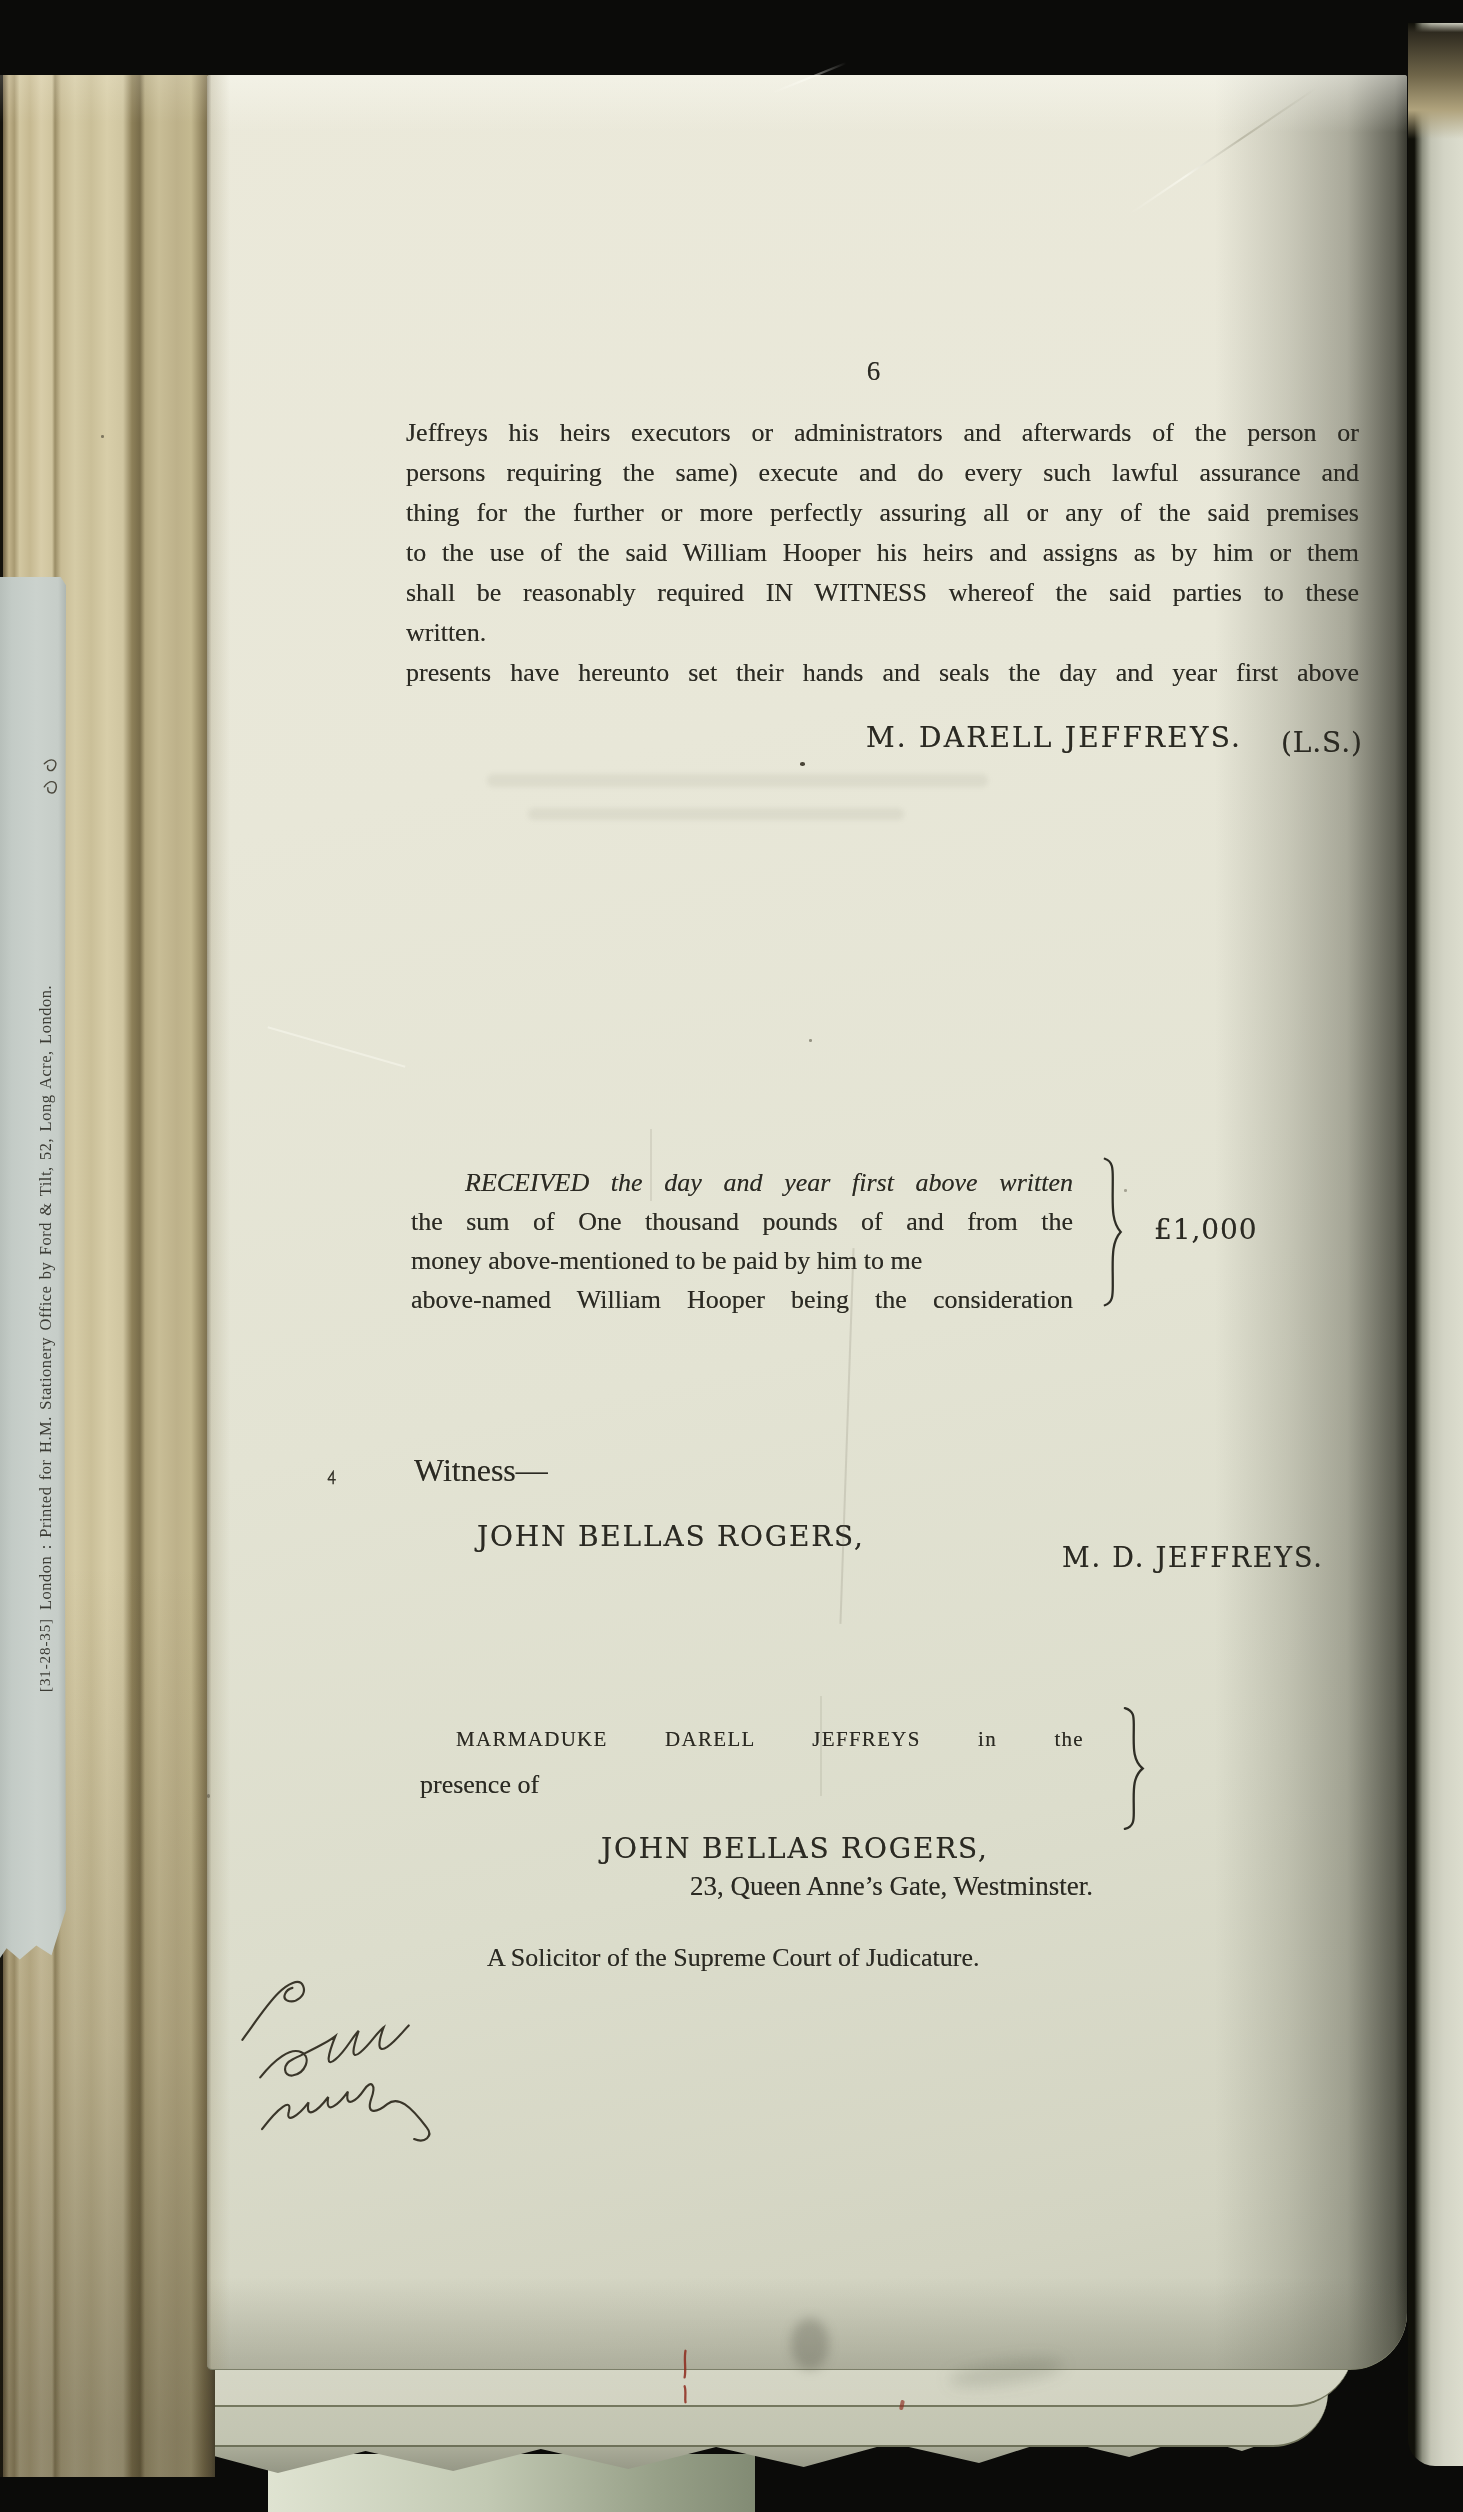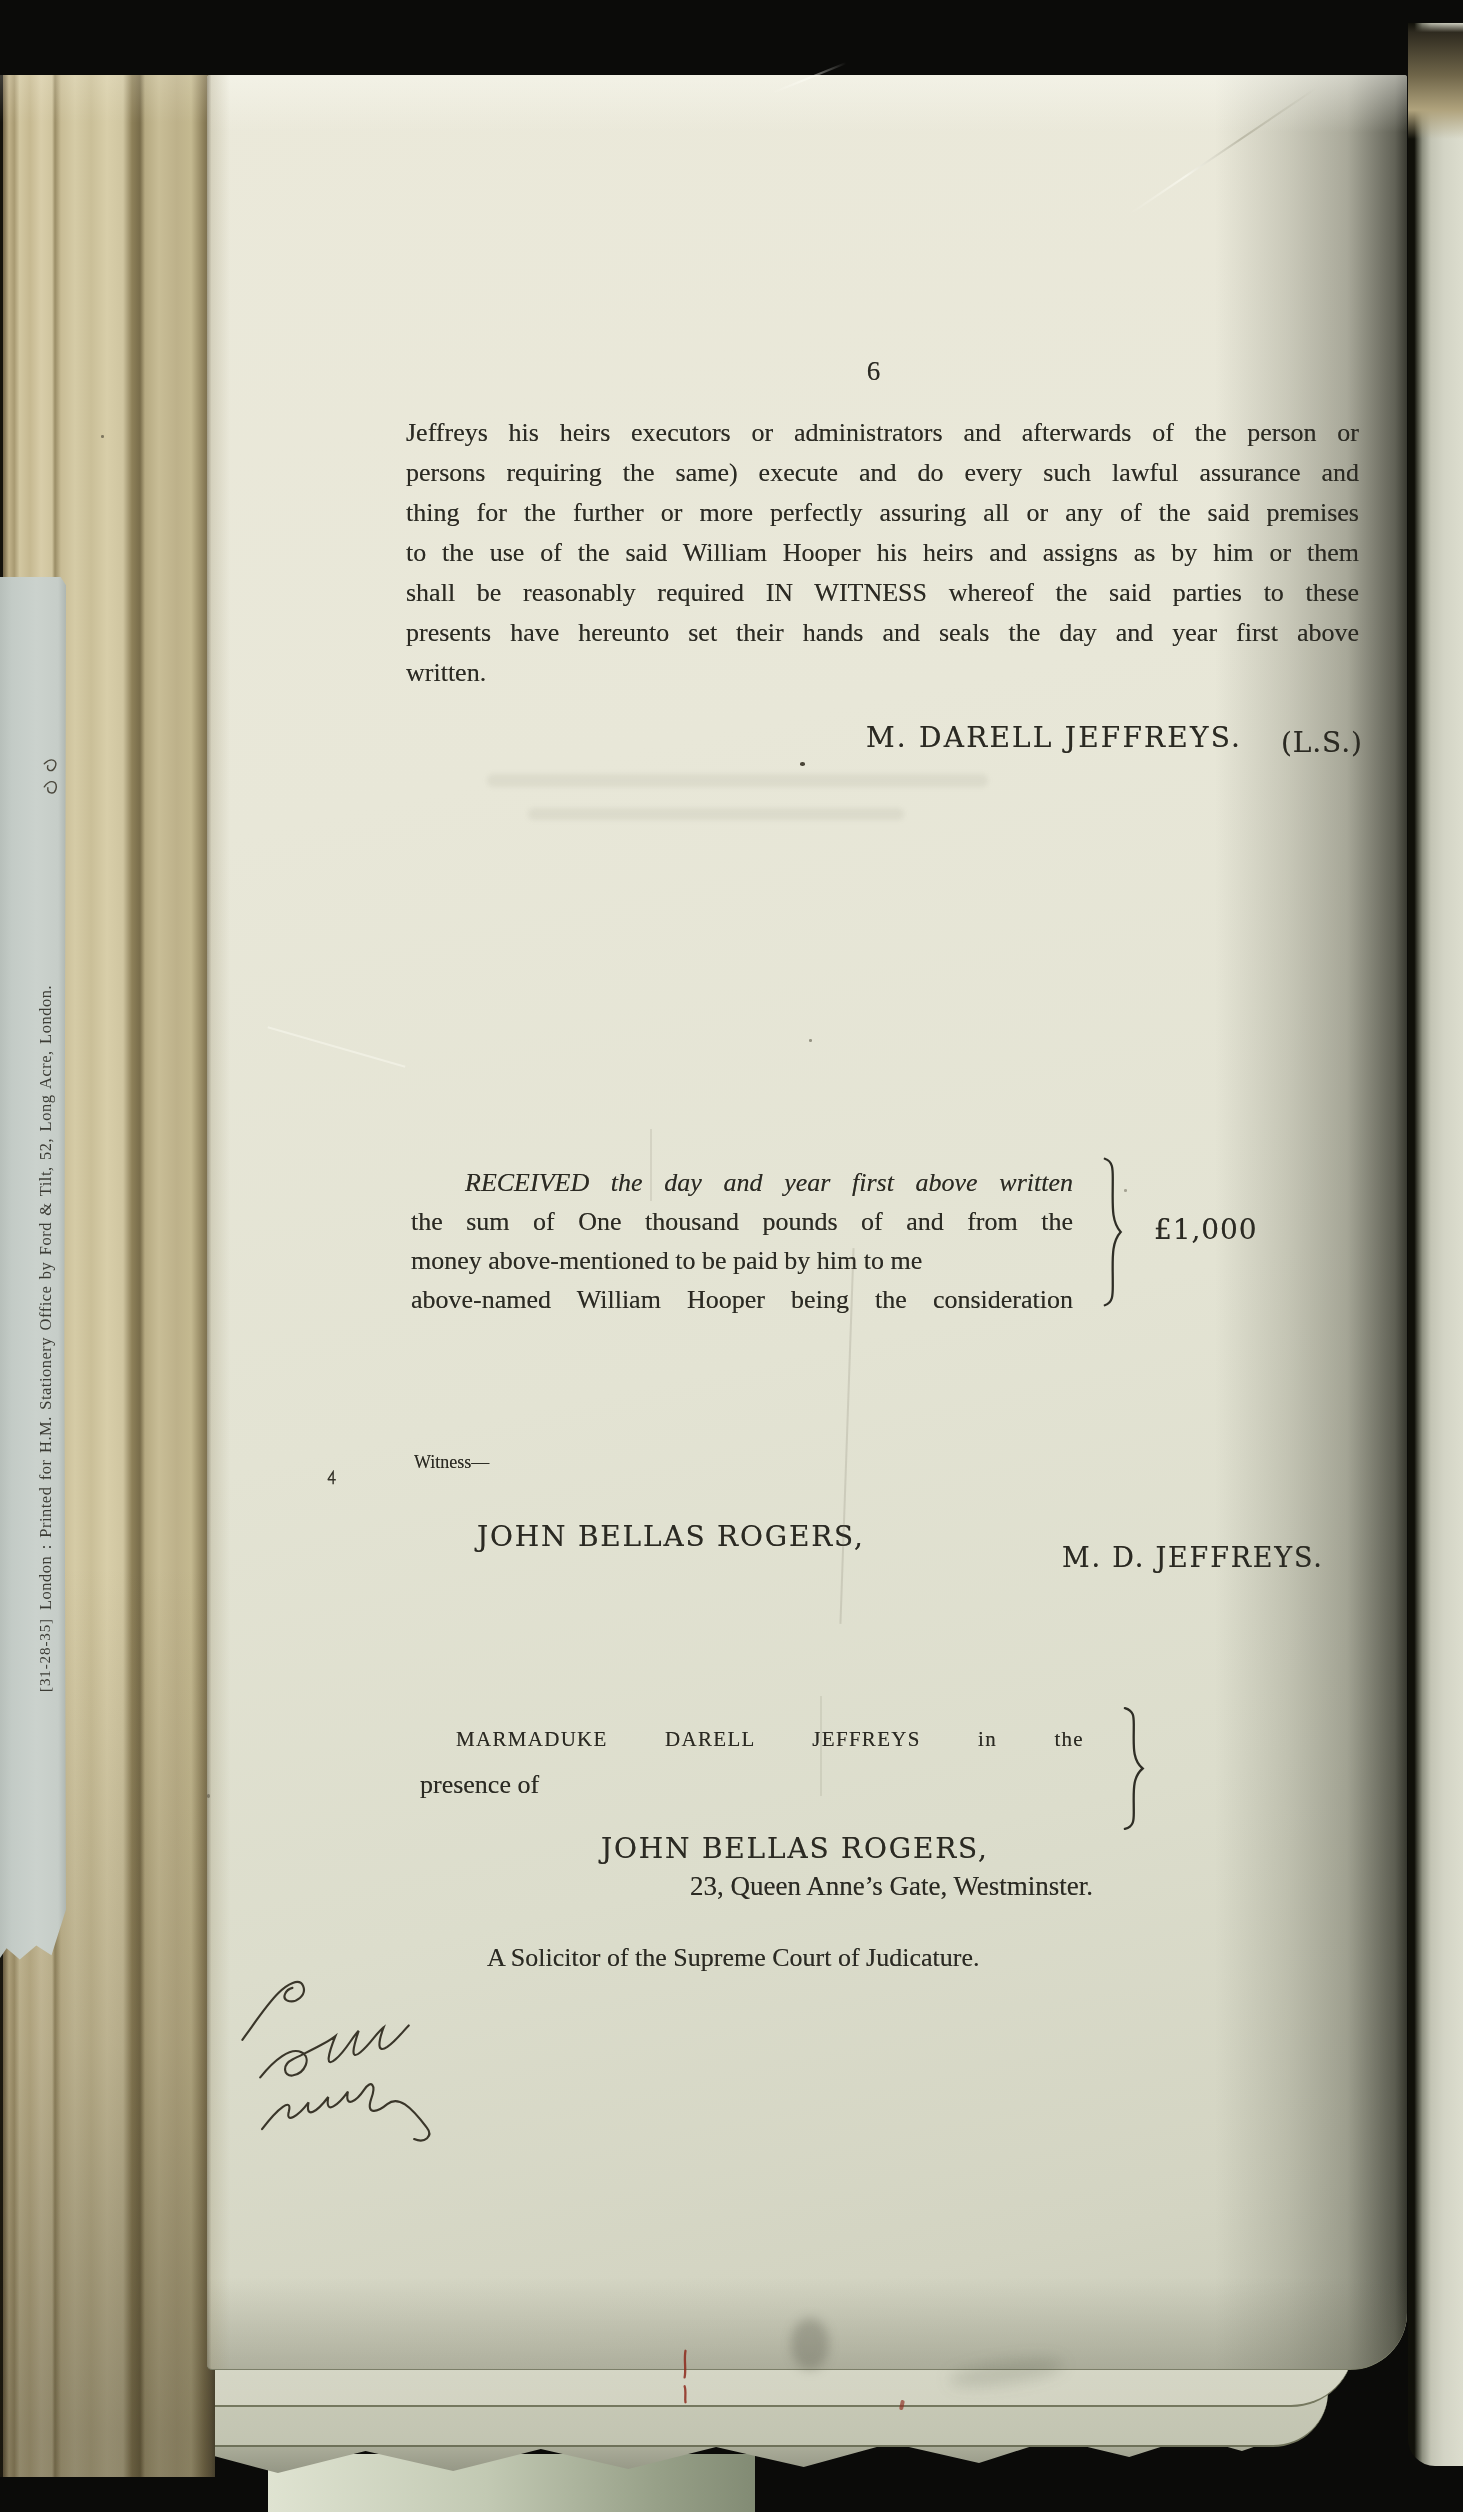--- a/index.html
+++ b/index.html
@@ -44,21 +44,21 @@
   .block .ln{position:static;display:block;}
   .jl{text-align:justify;text-align-last:justify;}
   .page-number{left:846px;top:356px;width:55px;text-align:center;font-size:27px;}
   .body-block{left:406px;top:413px;width:953px;font-size:26px;line-height:40px;}
   .sig-name{left:866px;top:721px;font-size:28px;letter-spacing:2.2px;}
   .sig-seal{left:1281px;top:726px;font-size:28px;letter-spacing:0.9px;}
   .receipt-block{left:411px;top:1163px;width:662px;font-size:26px;line-height:39px;}
   .indent1{text-indent:54px;font-style:italic;}
   .indent2{text-indent:45px;}
   .amount{left:1154px;top:1213px;font-size:28px;letter-spacing:0.9px;text-align:center;}
-  .witness-label{left:414px;top:1452px;font-size:18px;}
+  .witness-label{left:414px;top:1452px;font-size:32px;}
   .witness-name{left:477px;top:1520px;font-size:28px;letter-spacing:1.8px;}
   .witness-counter{left:1062px;top:1542px;font-size:27px;letter-spacing:1.8px;text-align:center;}
   .attest-block{left:420px;top:1717px;width:664px;font-size:26px;line-height:45px;}
   .attest-caps{font-family:Liberation Serif, serif;font-size:21px;letter-spacing:1.3px;margin-left:36px;}
   .attest-name{left:601px;top:1832px;font-size:28px;letter-spacing:1.8px;}
   .attest-address{left:690px;top:1871px;font-size:27px;}
   .solicitor-line{left:487px;top:1943px;font-size:26px;}
 
   
   .vert{transform:rotate(-90deg);transform-origin:0 0;white-space:nowrap;color:#3b3b34;z-index:11;
@@ -130,22 +130,22 @@
   <div class="speck s5"></div>
 
   <div class="txt page-number">6</div>
 
   <div class="txt block body-block">
     <span class="ln jl">Jeffreys his heirs executors or administrators and afterwards of the person or</span>
     <span class="ln jl">persons requiring the same) execute and do every such lawful assurance and</span>
     <span class="ln jl">thing for the further or more perfectly assuring all or any of the said premises</span>
     <span class="ln jl">to the use of the said William Hooper his heirs and assigns as by him or them</span>
     <span class="ln jl">shall be reasonably required IN WITNESS whereof the said parties to these</span>
+    <span class="ln">written.</span>
     <span class="ln jl">presents have hereunto set their hands and seals the day and year first above</span>
-    <span class="ln">written.</span>
   </div>
 
   <div class="txt caps sig-name">M. DARELL JEFFREYS.</div>
   <div class="txt caps sig-seal">(L.S.)</div>
 
   <div class="txt block receipt-block">
     <span class="ln jl indent1">RECEIVED the day and year first above written</span>
     <span class="ln jl">the sum of One thousand pounds of and from the</span>
     <span class="ln">money above-mentioned to be paid by him to me</span>
     <span class="ln jl">above-named William Hooper being the consideration</span>

